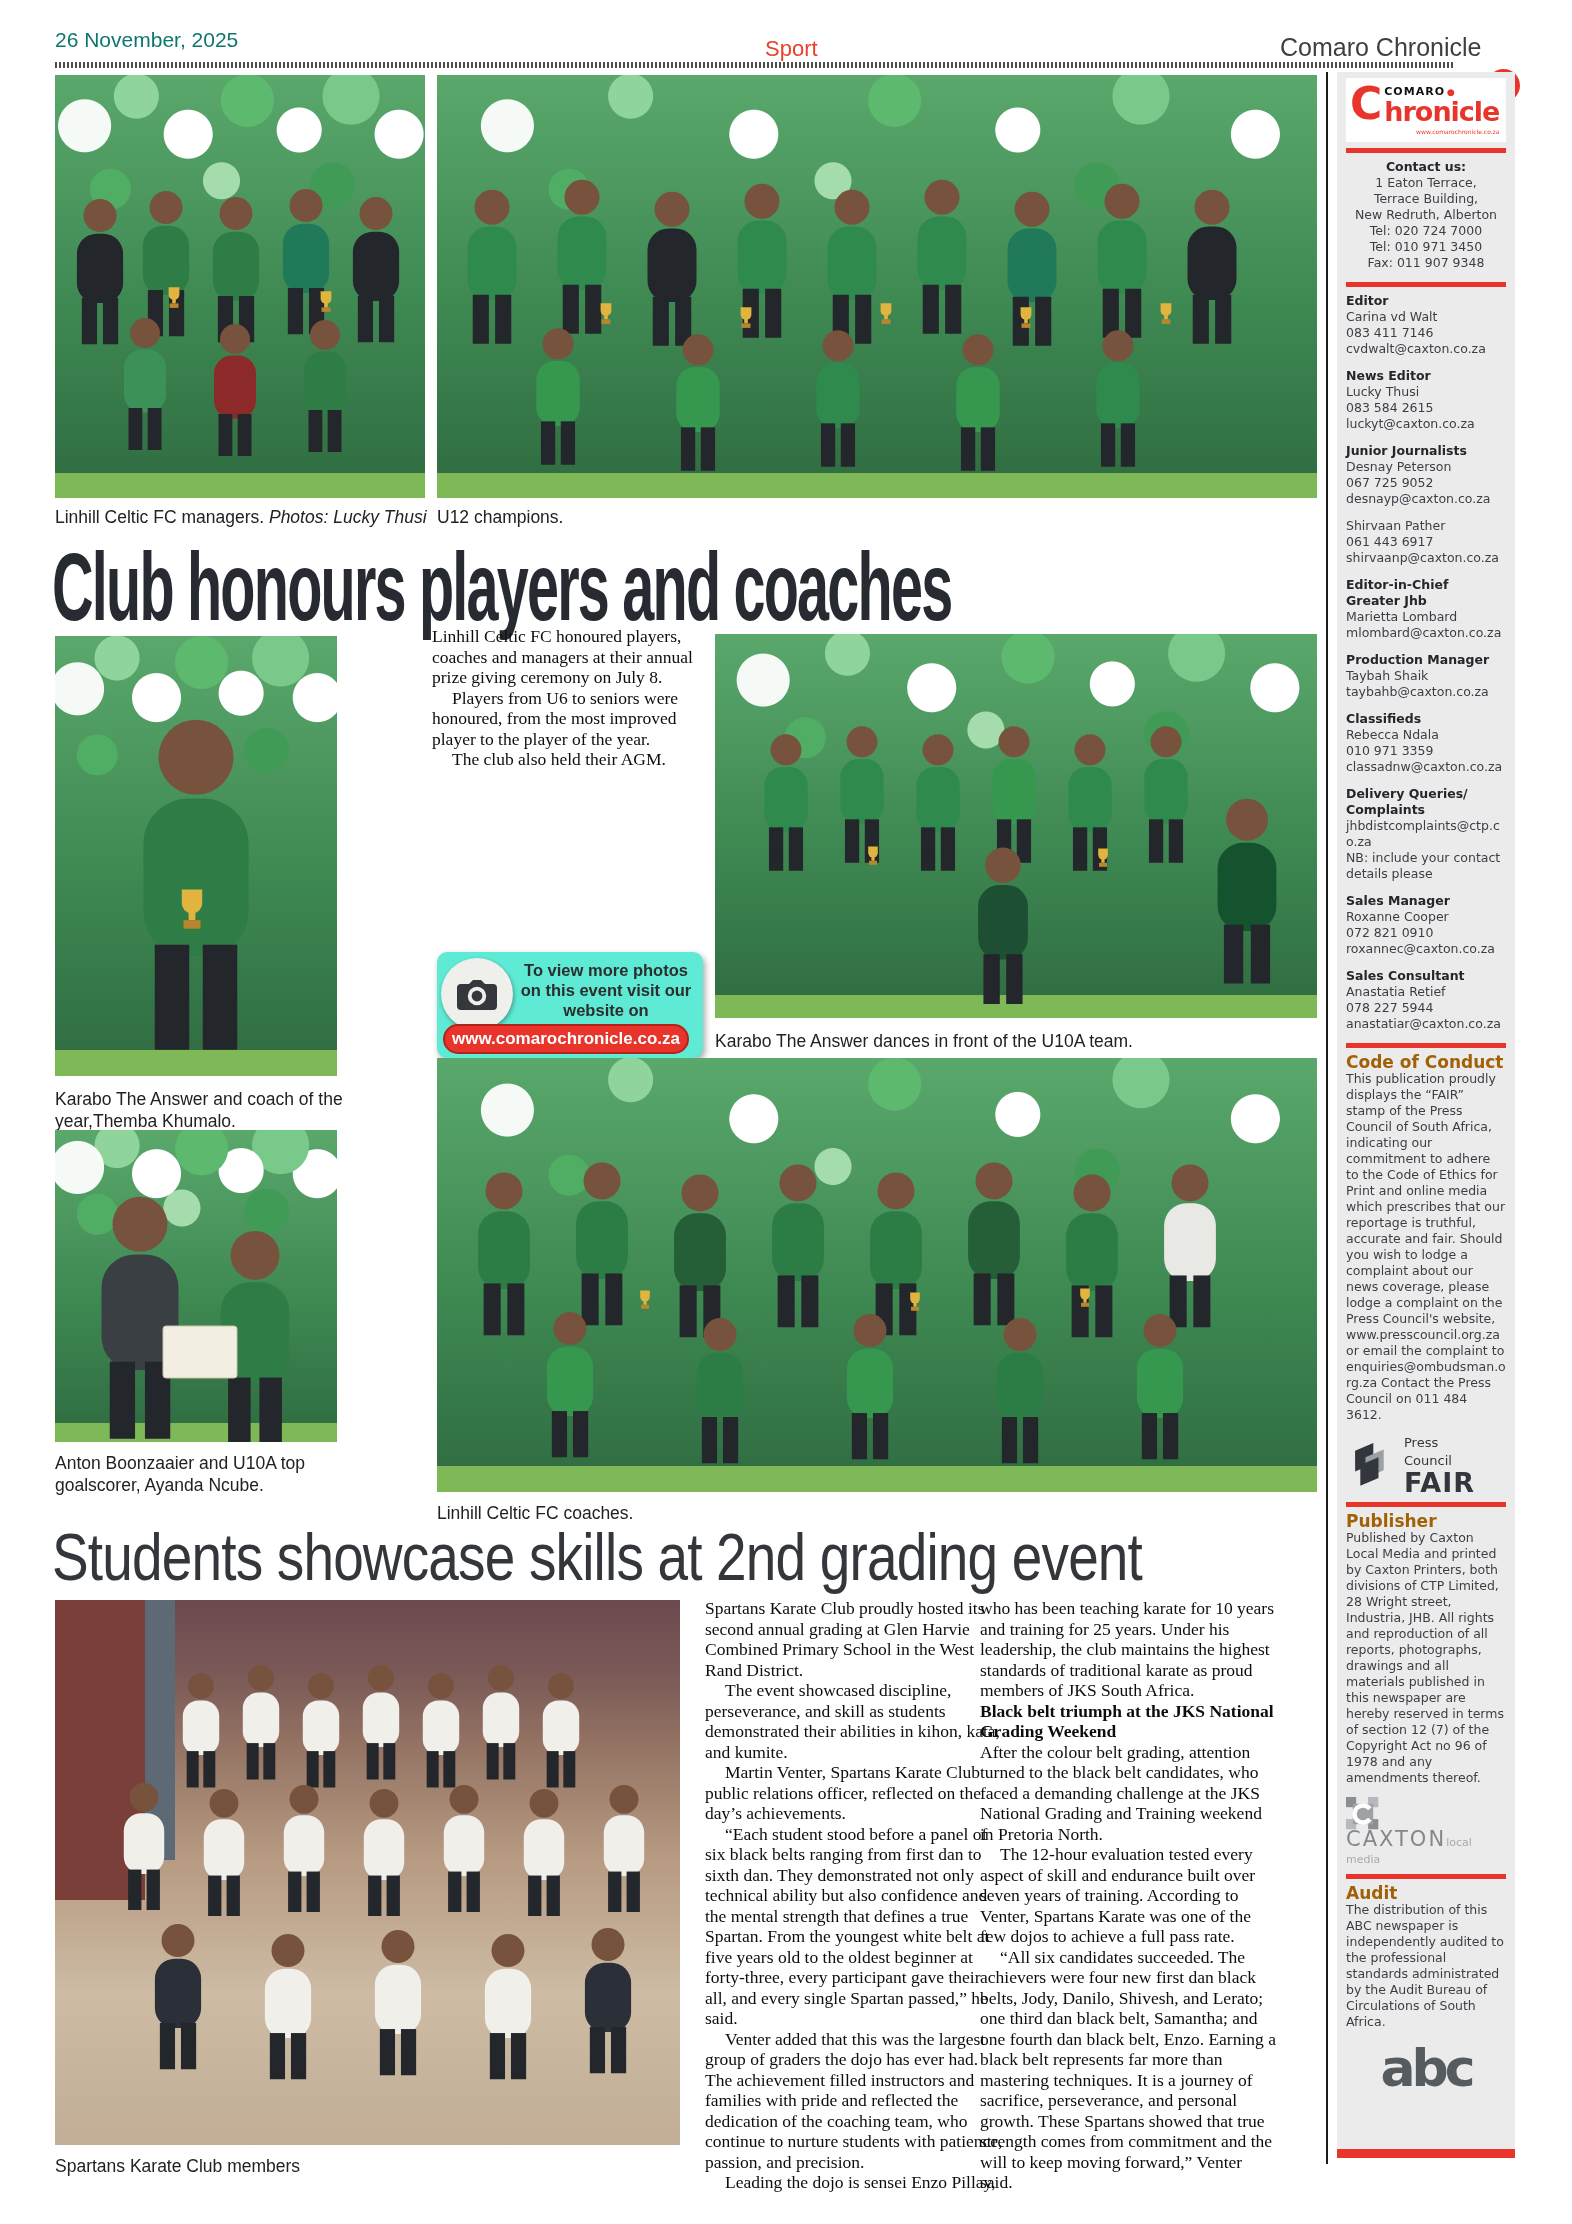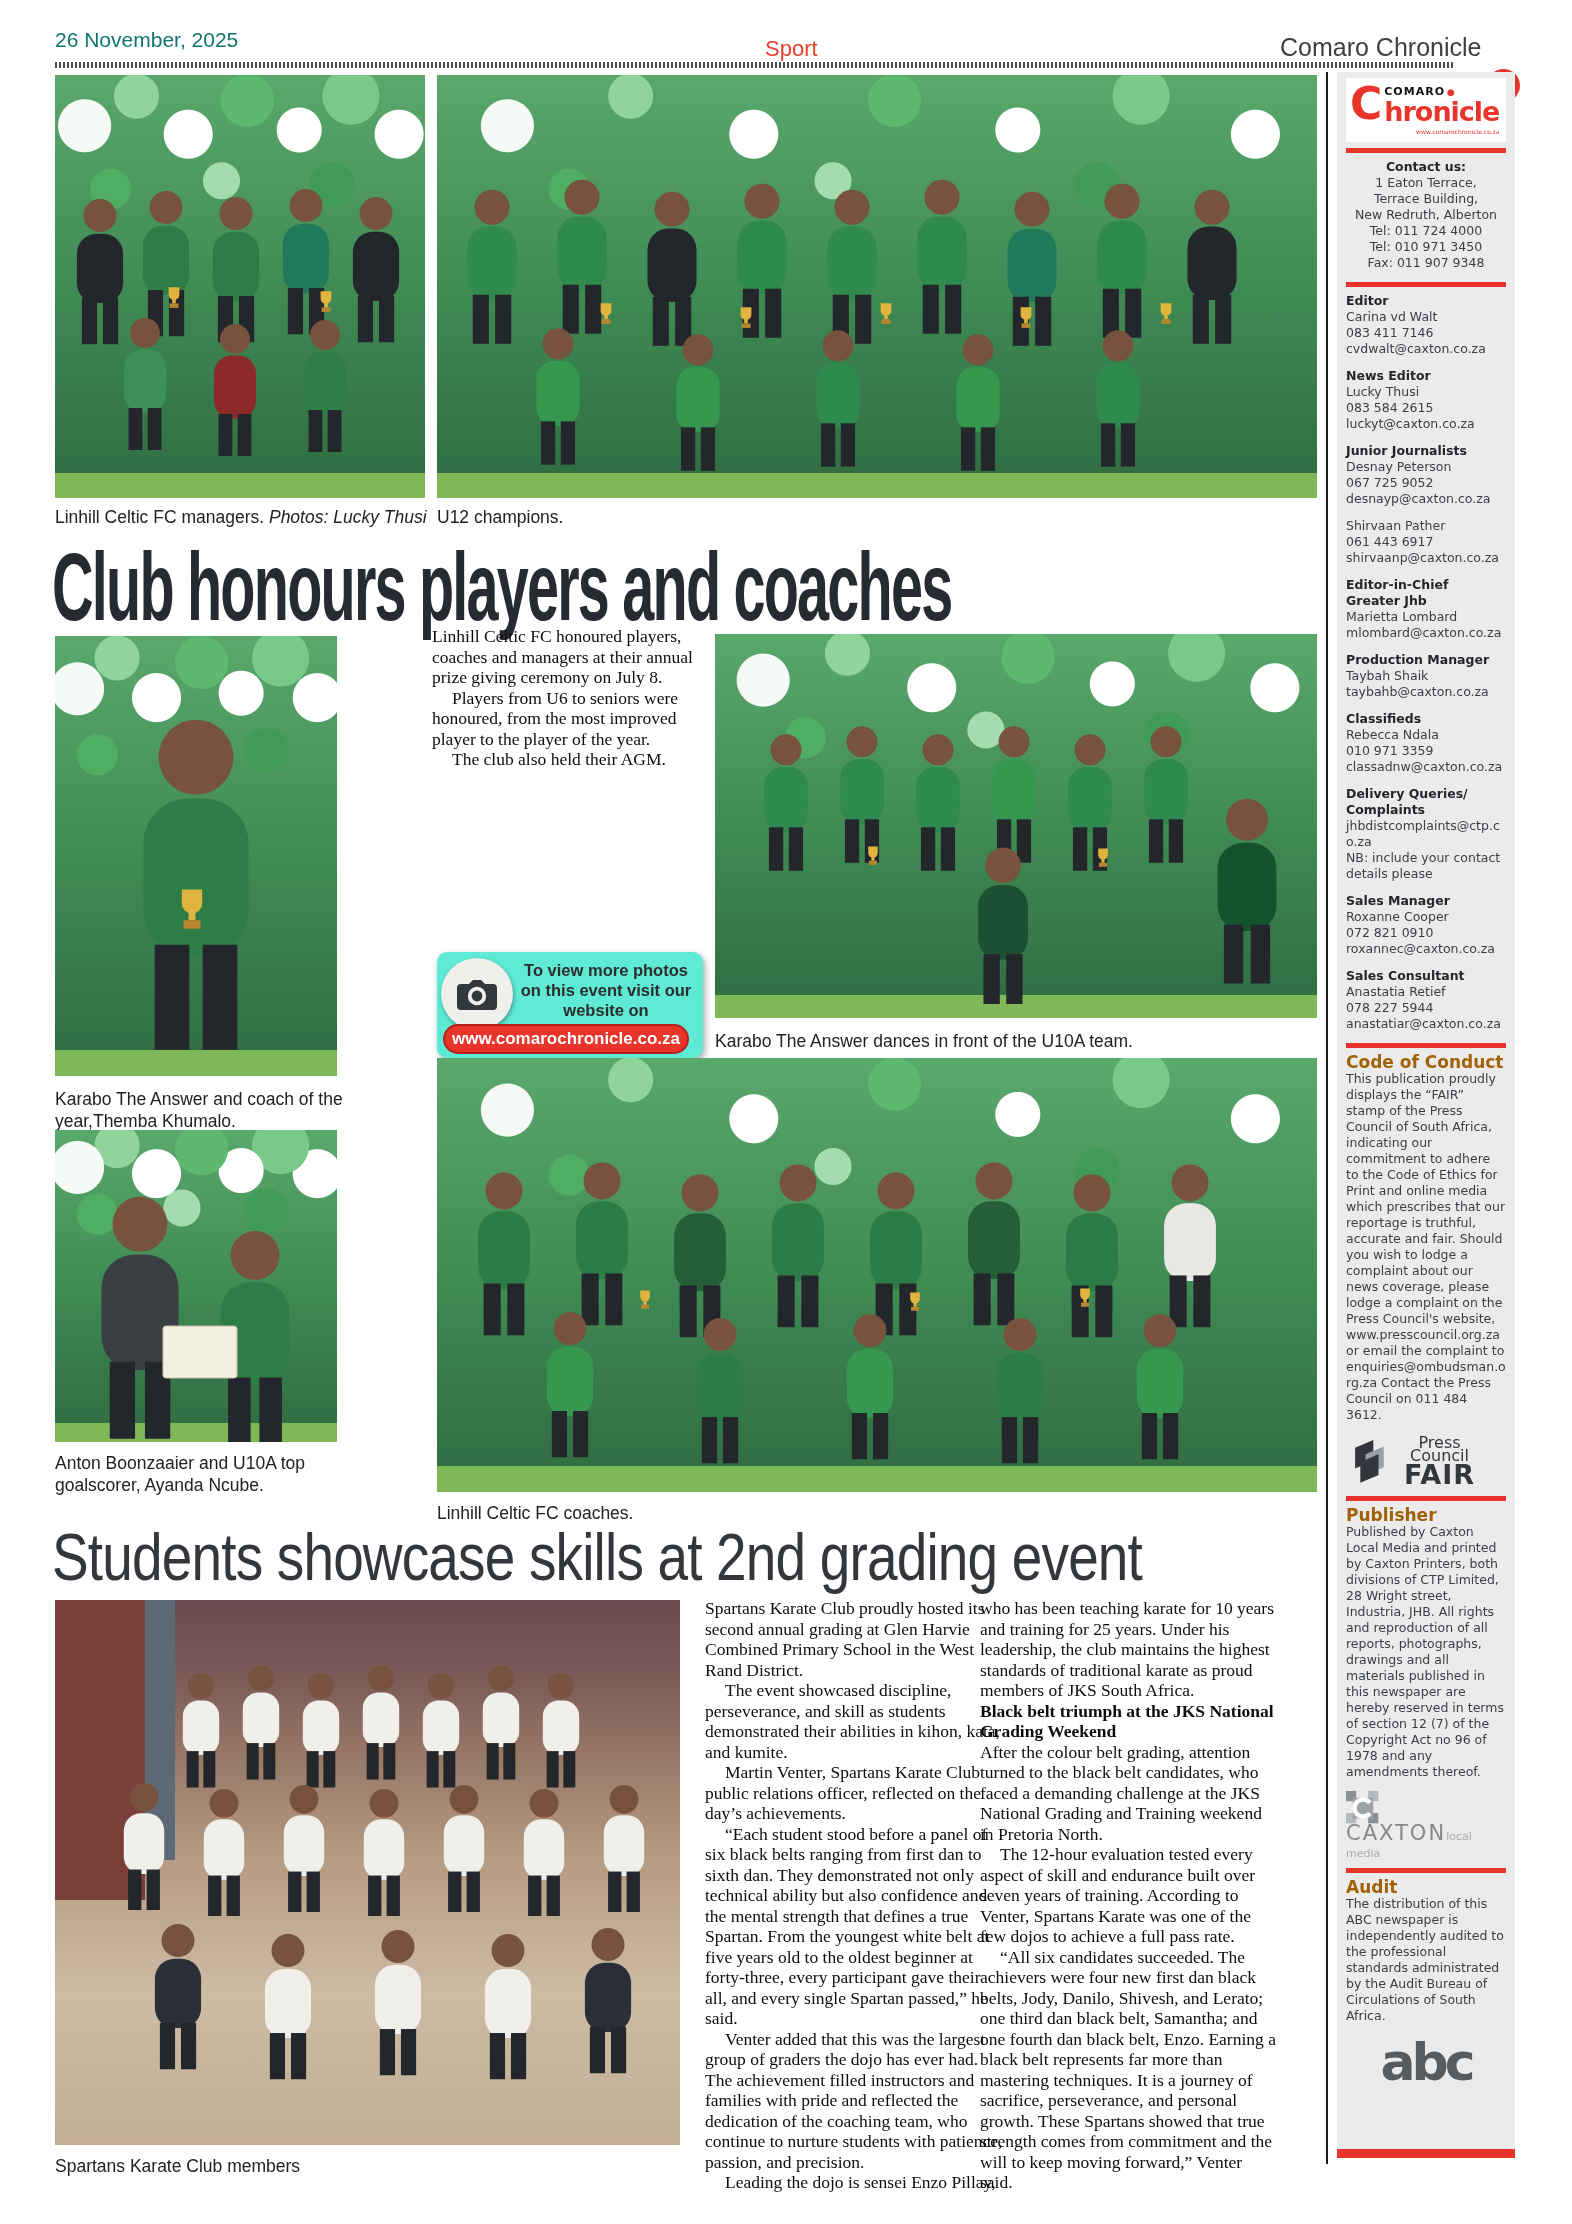--- a/index.html
+++ b/index.html
@@ -73,21 +73,21 @@
   .clogo-url{color:#e8342a;font-size:6px;align-self:flex-end;}
   .srule{height:5px;background:#e8342a;margin:6px 0;}
   .sb-center{text-align:center;white-space:pre-line;}
   .sb-h{font-weight:bold;color:#23262b;white-space:pre-line;}
   .sb-body{white-space:pre-line;margin-bottom:11px;word-wrap:break-word;}
   .sb-sec{margin-bottom:0px;}
   .sh-red{color:#a16207;font-weight:bold;font-size:17px;margin:2px 0 1px 0;}
   .fairlogo{display:flex;align-items:center;margin:8px 0 4px 0;}
   .fairlogo svg{width:52px;height:56px;}
   .fair-txt{margin-left:6px;color:#33363d;}
-  .fair-small{font-size:16px;line-height:13px;white-space:pre-line;text-align:center;}
+  .fair-small{font-size:13px;line-height:18px;white-space:pre-line;}
   .fair-big{font-size:27px;font-weight:bold;letter-spacing:1px;line-height:26px;}
   .caxlogo{margin:6px 0 4px 0;}
   .caxlogo svg{width:34px;height:34px;display:block;}
   .cax-name{color:#84878b;font-size:21px;letter-spacing:2px;}
   .cax-suffix{color:#a7aaad;font-size:11px;}
   .abclogo{font-weight:bold;font-size:52px;letter-spacing:-4px;color:#565b60;text-align:center;line-height:54px;}
   .sb-redbar{position:absolute;left:0;bottom:0;width:100%;height:9px;background:#e8342a;}
 </style>
 </head>
 <body>
@@ -290,21 +290,21 @@
           <span class="clogo-top">COMARO</span>
           <span class="clogo-rest">hronicle</span>
           <span class="clogo-url">www.comarochronicle.co.za</span>
         </span>
       </div>
       <div class="srule"></div>
       <div class="sb-center sb-h">Contact us:</div>
       <div class="sb-center sb-body">1 Eaton Terrace,
 Terrace Building,
 New Redruth, Alberton
-Tel:  011 724 4000
+Tel:  020 724 7000
 Tel:  010 971 3450
 Fax: 011 907 9348</div>
       <div class="srule"></div>
 
       <div class="sb-sec">
         <div class="sb-h">Editor</div>
         <div class="sb-body">Carina vd Walt
 083 411 7146
 cvdwalt@caxton.co.za</div>
       </div>

